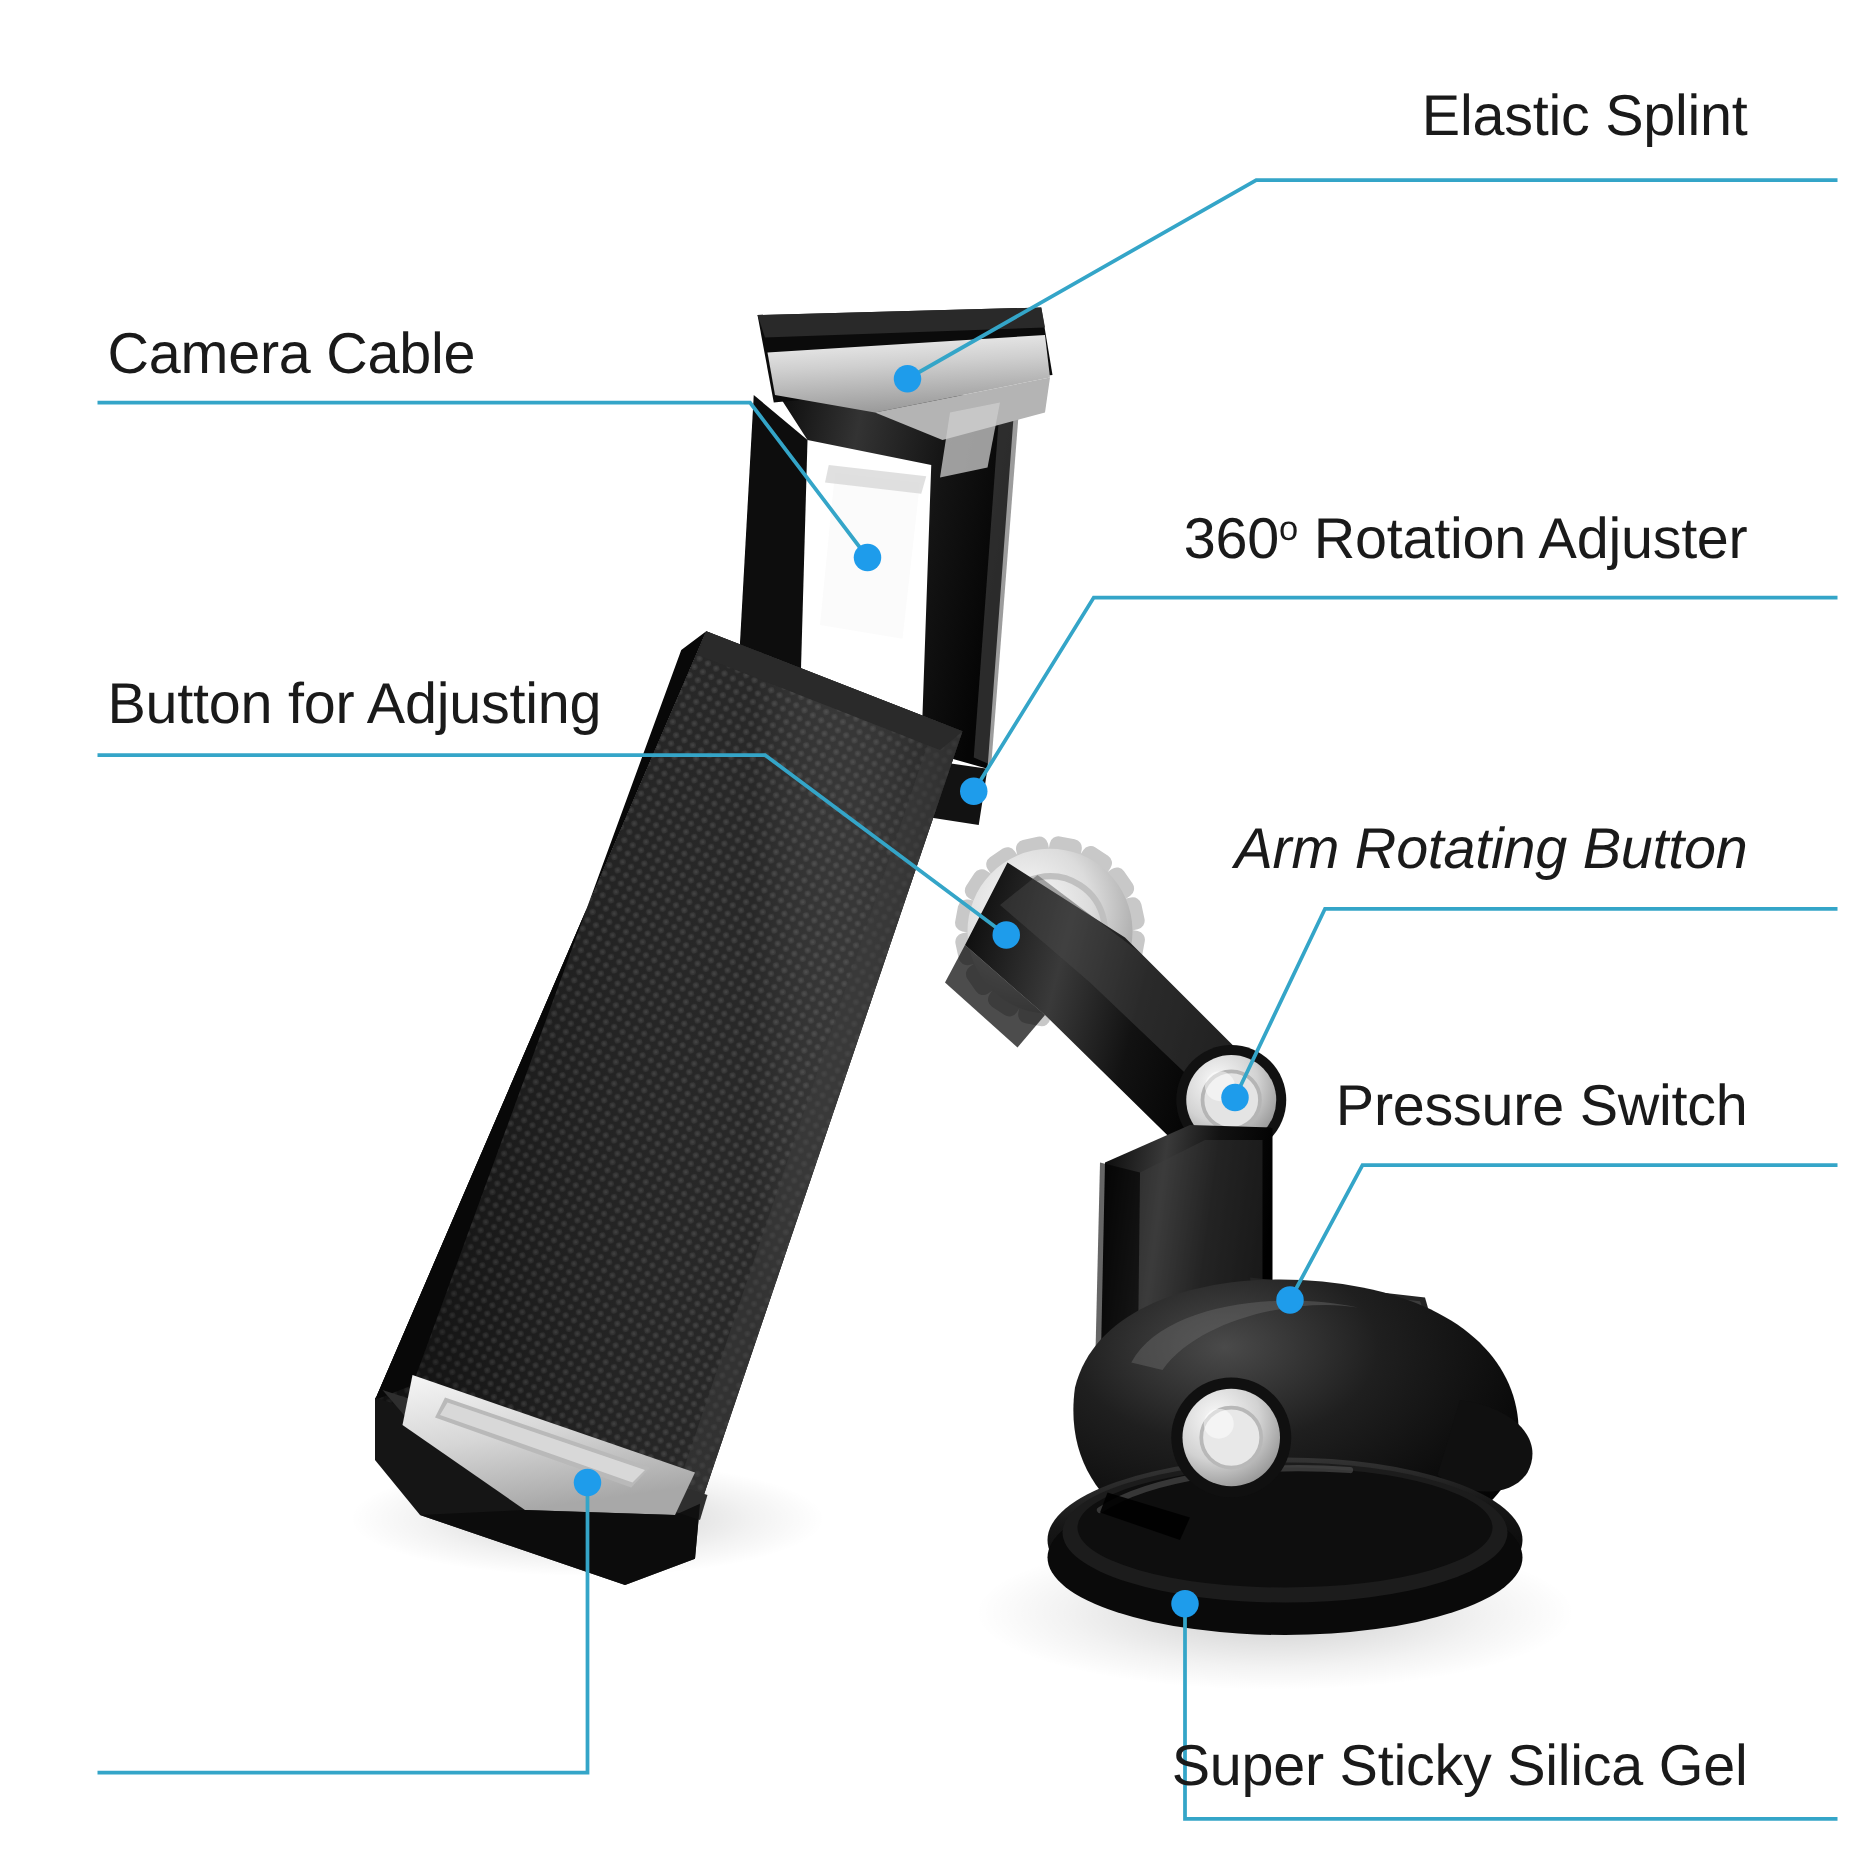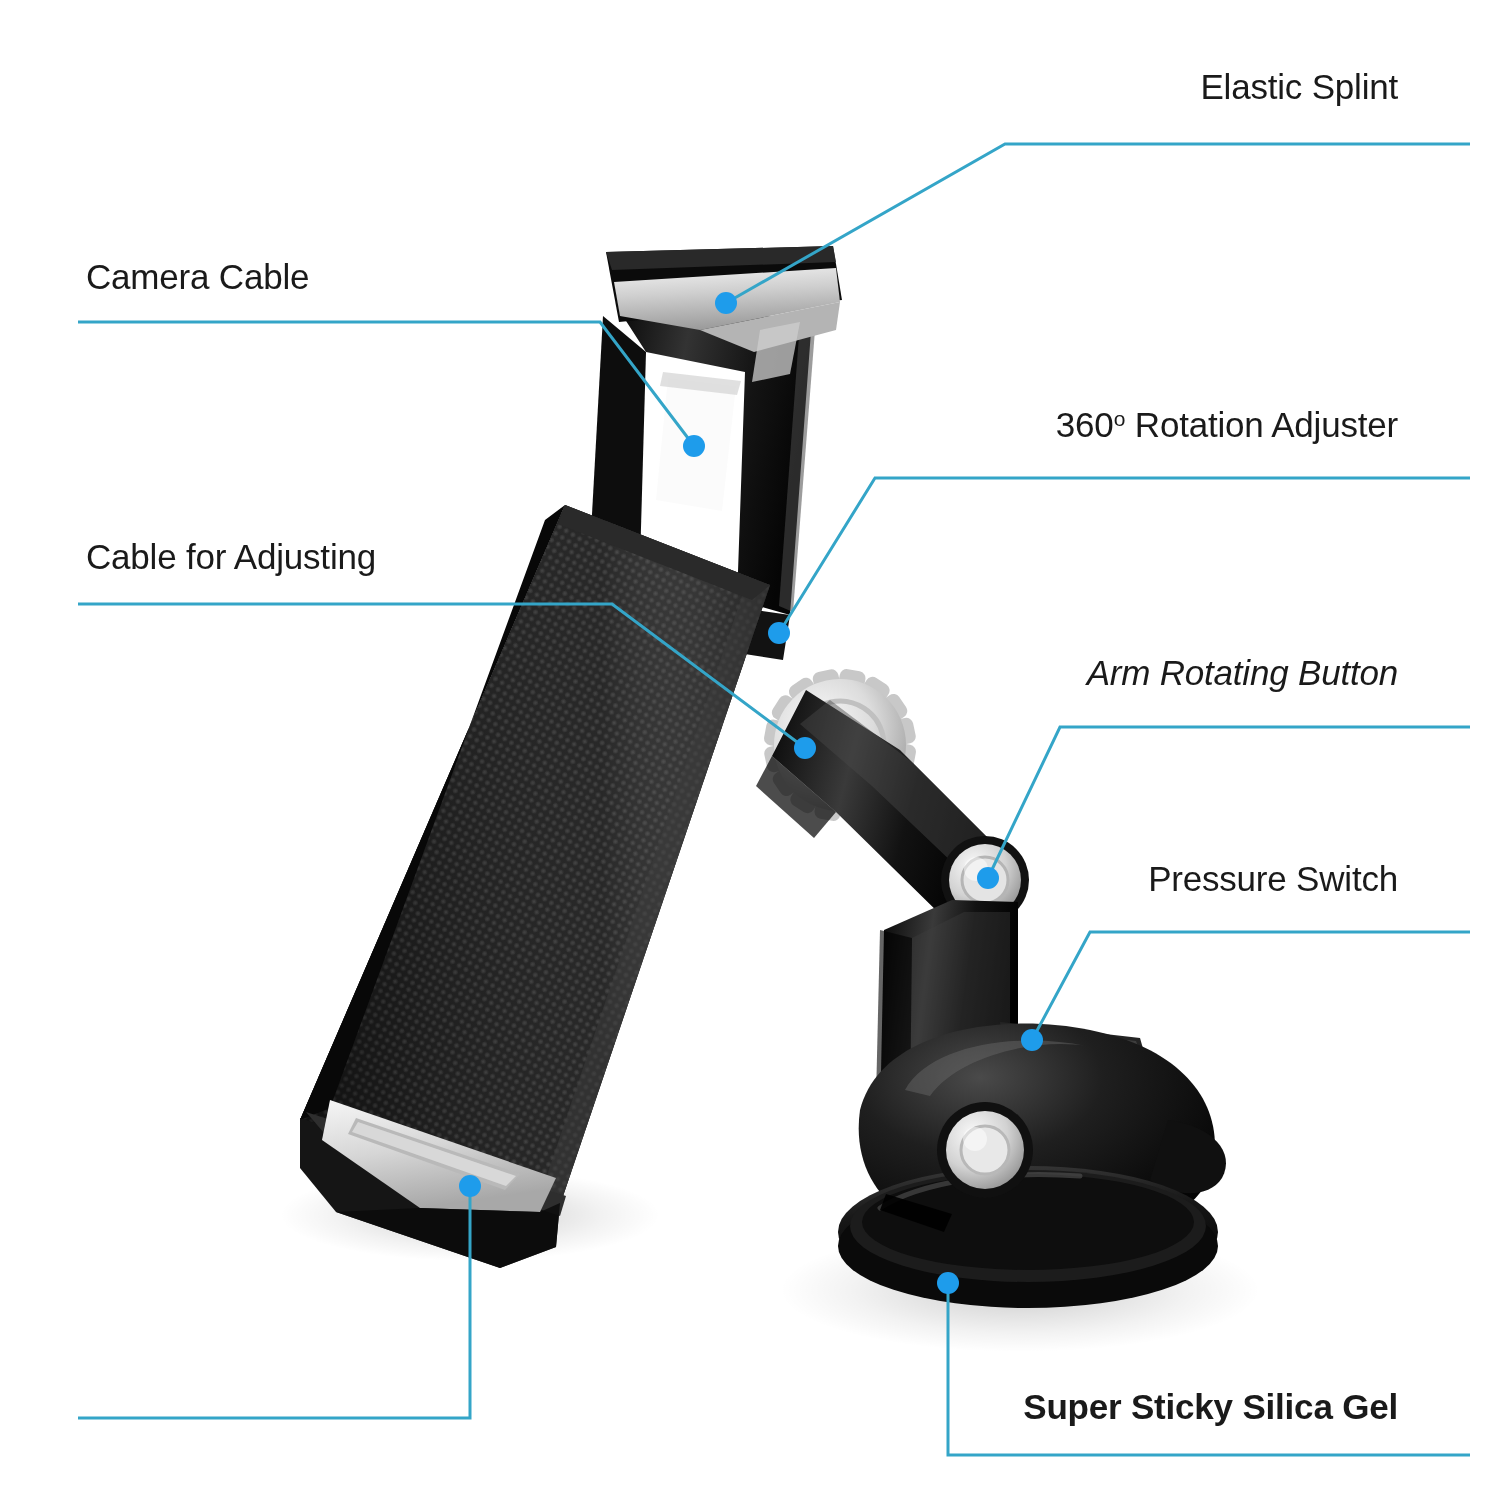--- a/index.html
+++ b/index.html
@@ -26,21 +26,21 @@
     inset: 0;
     width: 1500px;
     height: 1500px;
     pointer-events: none;
   }
   .label {
     position: absolute;
     color: #1a1a1a;
     font-family: "Liberation Sans", sans-serif;
     font-weight: 400;
-    font-size: 35px;
+    font-size: 46px;
     line-height: 1.06;
     white-space: nowrap;
     letter-spacing: -0.2px;
   }
   .label.right-al { text-align: right; }
   .label .sup {
     font-size: 0.60em;
     vertical-align: 0.52em;
     letter-spacing: 0;
   }
@@ -277,24 +277,24 @@
         <circle cx="1032" cy="1040" r="11" fill="#1e9ceb"></circle>
         <circle cx="470" cy="1186" r="11" fill="#1e9ceb"></circle>
         <circle cx="948" cy="1283" r="11" fill="#1e9ceb"></circle>
       </g>
   </svg>
 
   <div class="label right-al" id="lbl-0" style="top: 68px; right: 102px; color: rgb(26, 26, 26);">Elastic Splint</div>
 
   <div class="label" id="lbl-1" style="top: 258px; left: 86px; color: rgb(26, 26, 26);">Camera Cable</div>
 
-  <div class="label" id="lbl-2" style="top: 538px; left: 86px; color: rgb(26, 26, 26);">Cable for Adjusting</div>
+  <div class="label" id="lbl-2" style="top: 538px; left: 86px; color: rgb(26, 26, 26);">Button for Adjusting</div>
 
   <div class="label right-al" id="lbl-3" style="top: 406px; right: 102px; color: rgb(26, 26, 26); margin-left: 26px;">360<span class="sup">o</span> Rotation Adjuster</div>
 
   <div class="label right-al" id="lbl-4" style="top: 654px; right: 102px; color: rgb(26, 26, 26); font-style: italic;">Arm Rotating Button</div>
 
   <div class="label right-al" id="lbl-5" style="top: 860px; right: 102px; color: rgb(26, 26, 26); text-align: center;">Pressure Switch</div>
 
 
-  <div class="label right-al" id="lbl-7" style="top: 1388px; right: 102px; color: rgb(26, 26, 26); font-weight: bold;">Super Sticky Silica Gel</div>
+  <div class="label right-al" id="lbl-7" style="top: 1388px; right: 102px; color: rgb(26, 26, 26);">Super Sticky Silica Gel</div>
 
 </div>
 
 </body></html>

